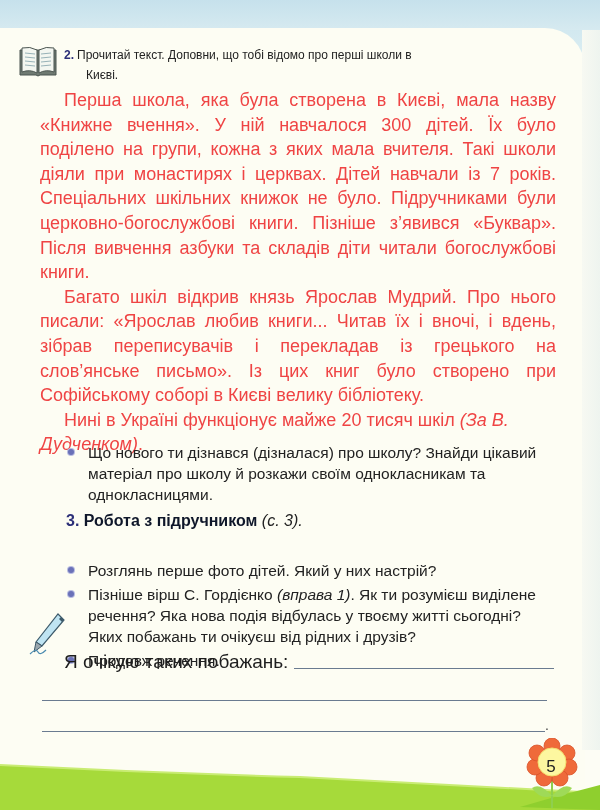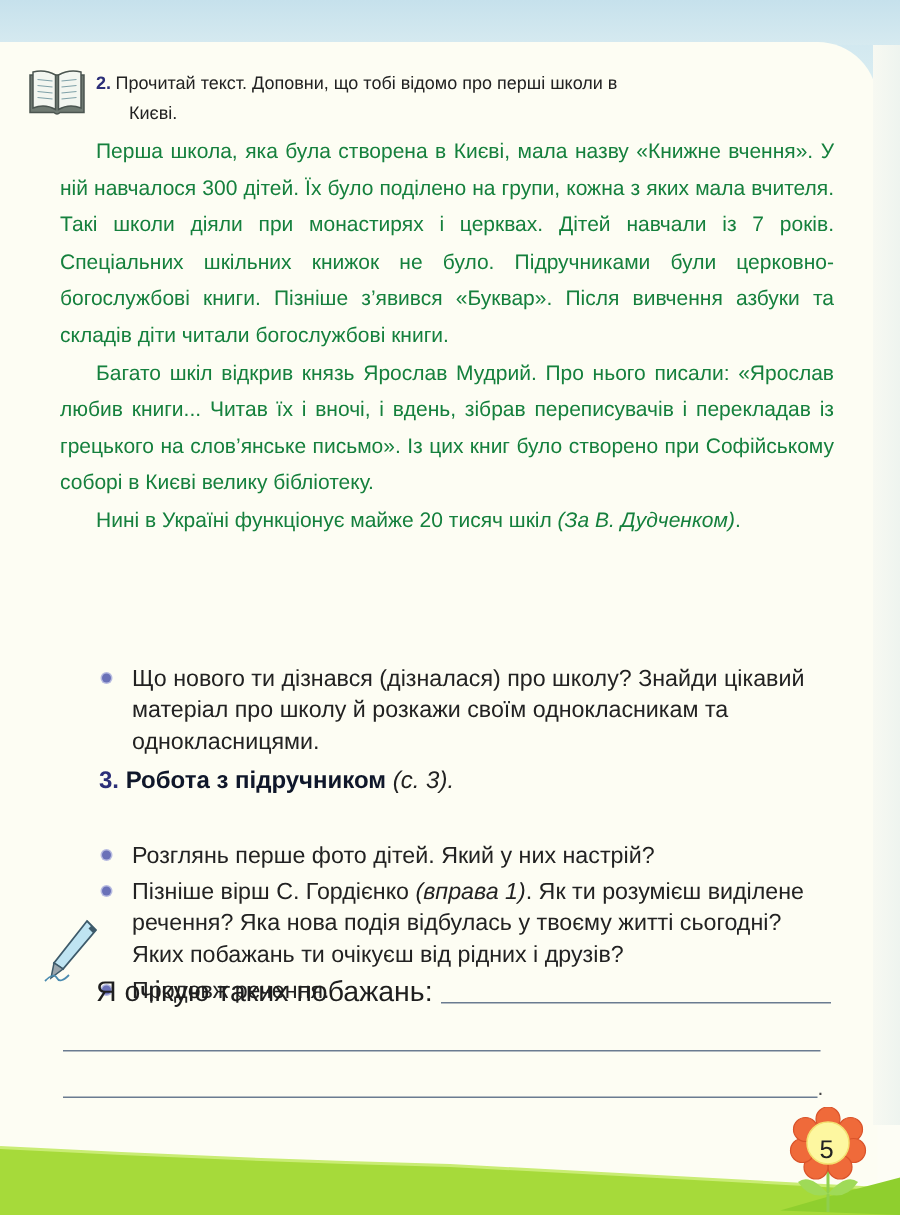--- a/index.html
+++ b/index.html
@@ -26,21 +26,21 @@
     position: absolute; left: 64px; top: 45px; width: 500px;
     font-size: 12px; line-height: 20px; color: #222;
   }
   .task-head .num { color: #2c2f78; font-weight: bold; margin-right: 3px; }
   .task-head .line2 { padding-left: 22px; display: block; }
   .book-icon { position: absolute; left: 18px; top: 45px; width: 40px; height: 34px; }
   .pen-icon { position: absolute; left: 28px; top: 612px; width: 40px; height: 46px; }
 
   .main-text {
     position: absolute; left: 40px; top: 88px; width: 516px;
-    font-size: 14px; line-height: 24.6px; color: #15803d;
+    font-size: 18px; line-height: 24.6px; color: #ef4444;
     text-align: justify;
   }
   .main-text p { margin: 0; text-indent: 24px; }
   .main-text .it { font-style: italic; }
   .main-text p.last { text-align: left; }
 
   .bullet-block {
     position: absolute; left: 64px; width: 490px;
     font-size: 15.5px; line-height: 21px; color: #222;
   }

